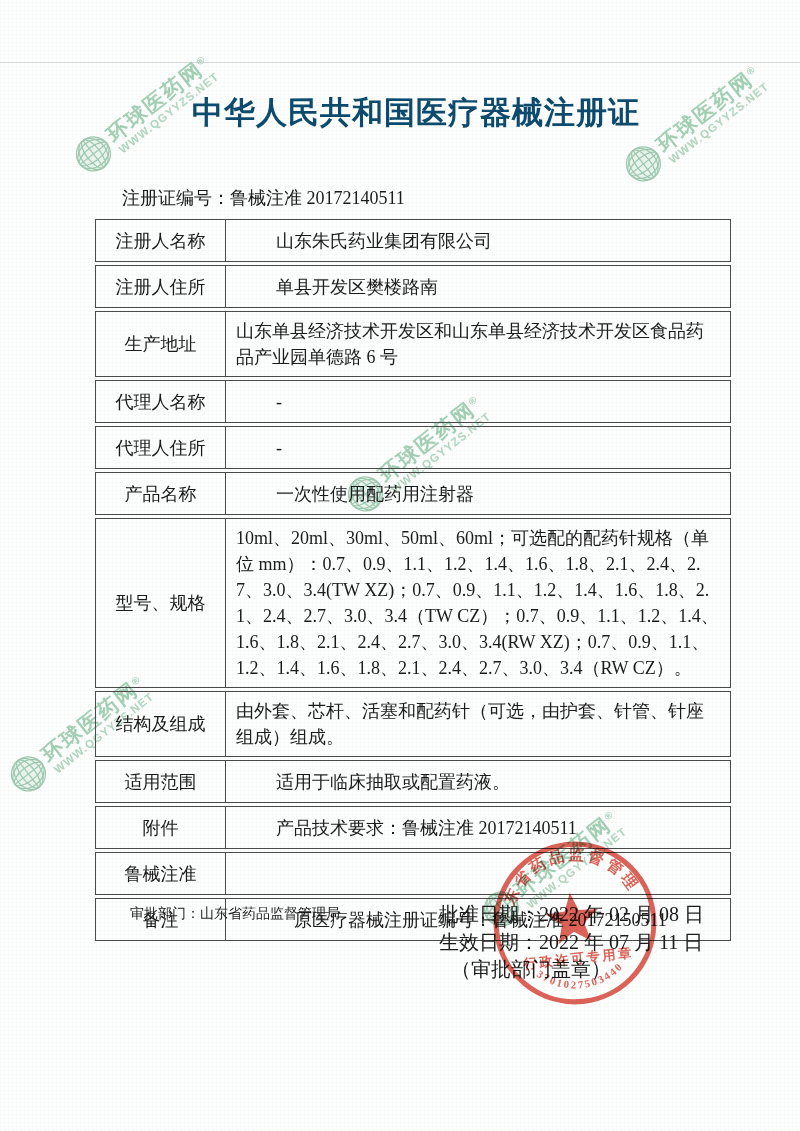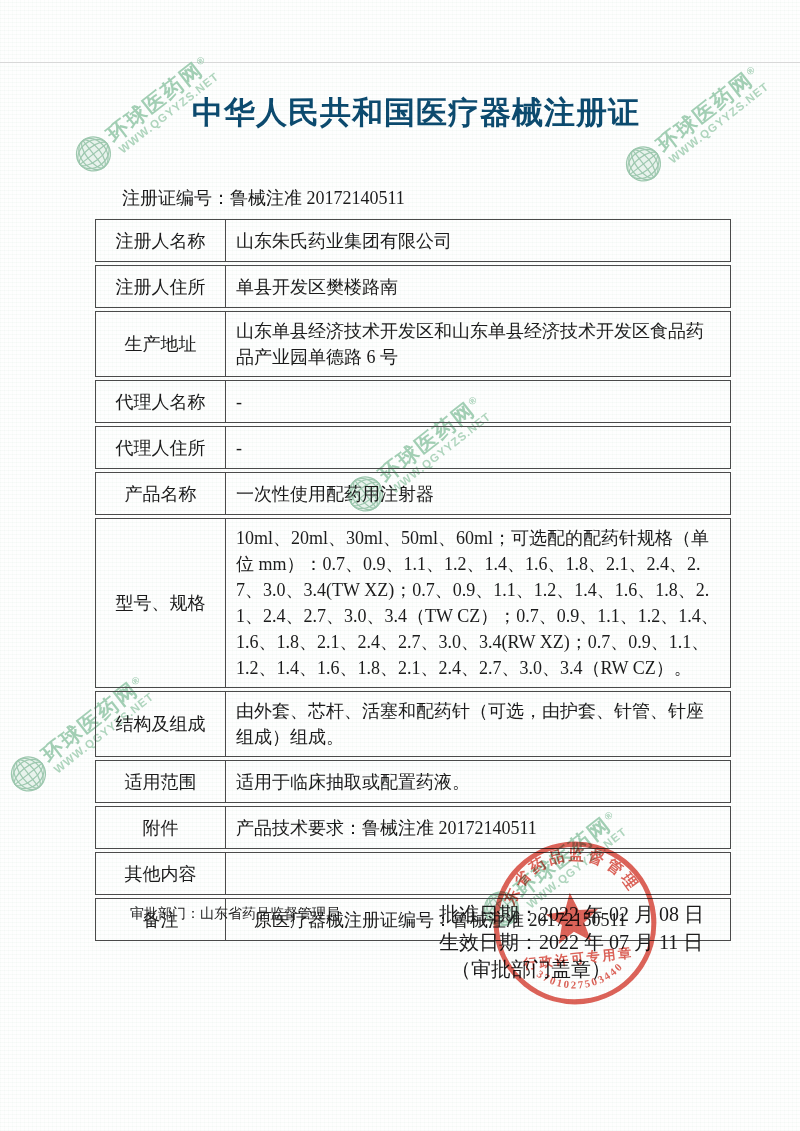--- a/index.html
+++ b/index.html
@@ -45,21 +45,21 @@
   .row-label{
     width:130px;flex:0 0 130px;border-right:1px solid #4a4a4a;
     display:flex;align-items:center;justify-content:center;
     font-size:18px;text-align:center;padding:6px 2px;box-sizing:border-box;
   }
   .row-value{
     flex:1;display:flex;align-items:center;
     font-size:18px;line-height:26px;padding:6px 10px;box-sizing:border-box;
     word-break:break-all;
   }
-  .row.single{min-height:41px;}
+  .row.single{min-height:41px;gap:40px;}
   .row.remark .row-value{padding-left:28px;}
 
   
   .footer-left{position:absolute;left:122px;top:905px;z-index:2;font-size:14px;margin-left:8px;}
   .footer-right{position:absolute;left:439px;top:901px;z-index:2;font-size:20px;line-height:27.5px;}
   .footer-right .seal-note{padding-left:12px;}
 
   
   .seal{
     position:absolute;left:488px;top:836px;width:174px;height:174px;z-index:5;
@@ -202,21 +202,21 @@
     </div>
     <div class="row single">
       <div class="row-label">适用范围</div>
       <div class="row-value">适用于临床抽取或配置药液。</div>
     </div>
     <div class="row single">
       <div class="row-label">附件</div>
       <div class="row-value">产品技术要求：鲁械注准 20172140511</div>
     </div>
     <div class="row single">
-      <div class="row-label">其他内容</div>
+      <div class="row-label">鲁械注准</div>
       <div class="row-value"></div>
     </div>
     <div class="row single remark">
       <div class="row-label">备注</div>
       <div class="row-value">原医疗器械注册证编号：鲁械注准 20172150511</div>
     </div>
   </div>
 
   <div class="footer-left">审批部门：山东省药品监督管理局</div>
   <div class="footer-right">

